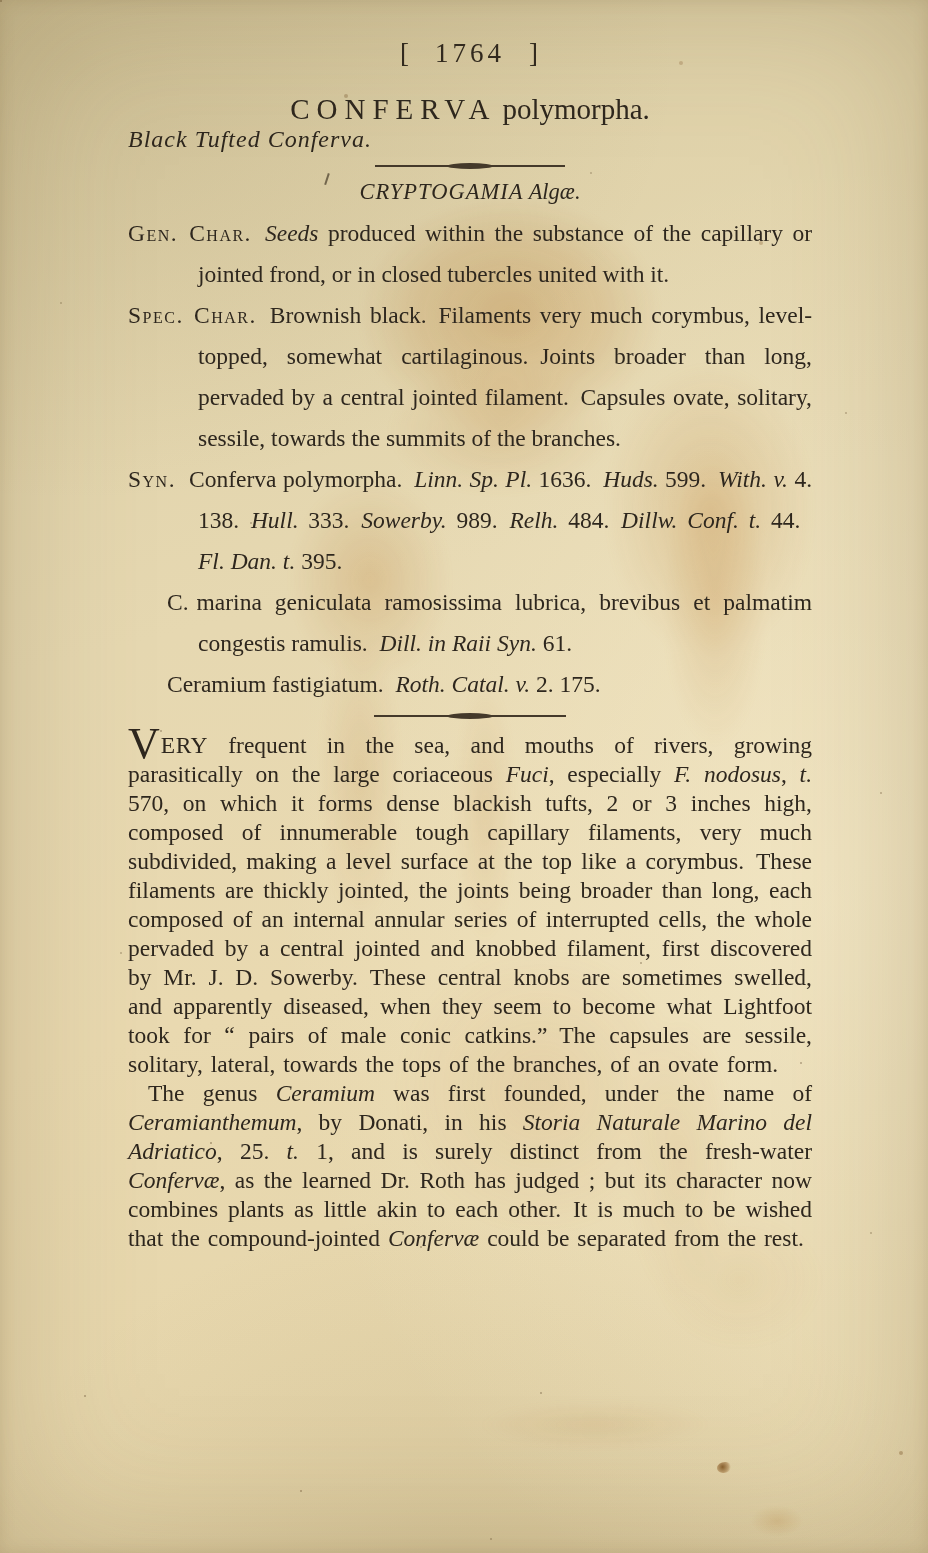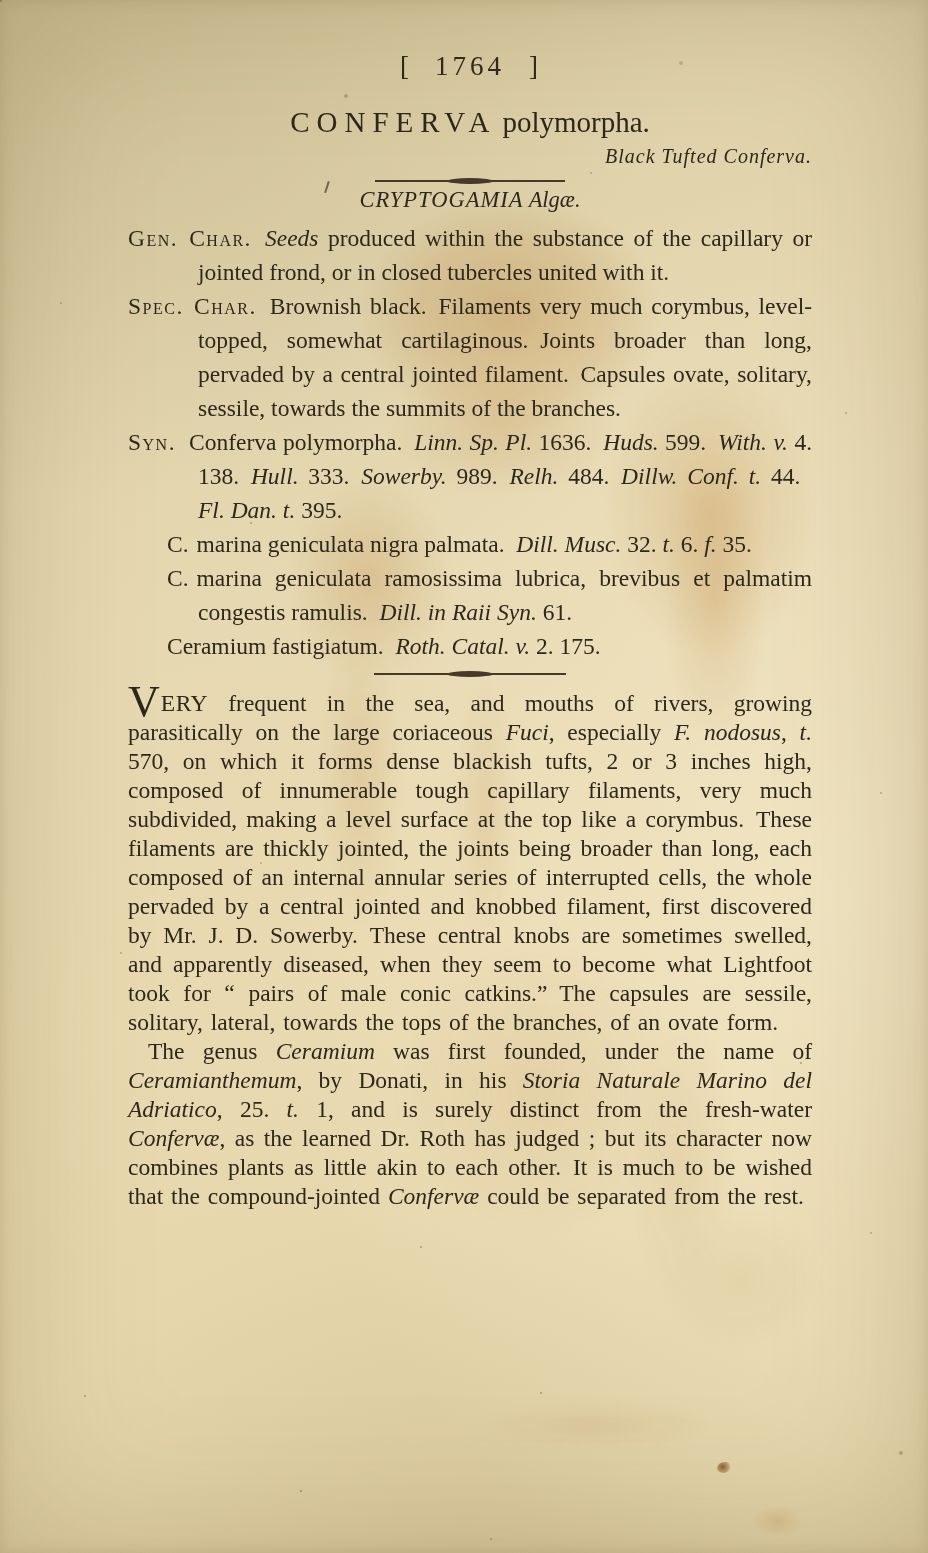--- a/index.html
+++ b/index.html
@@ -62,36 +62,36 @@
       870px 1232px 0 0 rgba(80,58,32,.32), 490px 1538px 0 0 rgba(80,58,32,.35),
       680px 62px 0 1px rgba(140,100,55,.30), 260px 862px 0 0 rgba(80,58,32,.30);}
   .fox-spot{position:absolute;left:717px;top:1462px;width:14px;height:11px;border-radius:60% 40% 55% 45%;
     background:radial-gradient(circle at 40% 45%, rgba(122,77,26,.85), rgba(150,100,45,.45) 55%, rgba(150,100,45,0) 80%);
     pointer-events:none;}
   .fox-smudge{position:absolute;left:742px;top:1500px;width:70px;height:42px;border-radius:50%;
     background:radial-gradient(closest-side, rgba(190,140,70,.25), rgba(190,140,70,0) 75%);
     pointer-events:none;}
   
   .column{position:absolute;left:128px;top:0;width:684px;}
-  .pagenum{margin-top:51px;text-align:center;font-size:27px;letter-spacing:2px;}
+  .pagenum{margin-top:38px;text-align:center;font-size:27px;letter-spacing:2px;}
   .pagenum .bk{display:inline-block;}
   .pagenum .no{display:inline-block;margin:0 24px;letter-spacing:4px;}
   .title{margin:24px 0 0;text-align:center;font-weight:normal;font-size:29px;line-height:1.15;}
   .title .genus{letter-spacing:7px;}
   .title .species{margin-left:6px;}
-  .common{margin:6px 0 0;text-align:right;font-weight:normal;font-style:italic;font-size:20px;letter-spacing:1px;}
+  .common{margin:0 0 0;text-align:left;font-weight:normal;font-style:italic;font-size:24px;letter-spacing:1px;}
   .rule{position:relative;height:2px;background:#44392a;margin:12px auto 0;}
   .rule::after{content:"";position:absolute;left:38%;right:38%;top:-2px;height:6px;border-radius:50%;background:#44392a;}
   .rule1{width:190px;}
   .rule2{width:192px;margin-top:10px;}
-  .taxonomy{position:relative;margin:5px 0 8px;text-align:center;font-style:italic;font-size:22.5px;}
+  .taxonomy{position:relative;margin:12px 0 8px;text-align:center;font-style:italic;font-size:22.5px;}
   .taxonomy .genus-class{letter-spacing:1px;}
   .stray-mark{position:absolute;left:198px;top:-6px;width:1.5px;height:12px;background:rgba(60,48,30,.65);transform:rotate(18deg);}
   
-  .sections{font-size:23.5px;line-height:34px;}
+  .sections{font-size:23.5px;line-height:41px;}
   .entry{margin:0;text-align:justify;}
   .hang{padding-left:70px;text-indent:-70px;}
   .sub{padding-left:70px;text-indent:-31px;}
   .label{font-variant:small-caps;letter-spacing:1.5px;padding-right:13px;}
   .sub .label{font-variant:normal;letter-spacing:0;padding-right:8px;}
   i{font-style:italic;}
   
   .bodytext{margin-top:14px;font-size:23.5px;line-height:29px;word-spacing:2px;}
   .para{margin:0;text-align:justify;}
   .para.indented{text-indent:20px;}
@@ -123,21 +123,20 @@
   <div class="taxonomy">
     <span class="stray-mark"></span>
     <span class="genus-class">CRYPTOGAMIA</span>
     <span>Algæ.</span>
   </div>
 
   <div class="sections">
     <p class="entry hang"><span class="label">Gen. Char.</span><span><i>Seeds</i><span> produced within the substance of the capillary or jointed frond, or in closed tubercles united with it.</span></span></p>
     <p class="entry hang"><span class="label">Spec. Char.</span><span><span>Brownish black. Filaments very much corymbus, level-topped, somewhat cartilaginous. Joints broader than long, pervaded by a central jointed filament. Capsules ovate, solitary, sessile, towards the summits of the branches.</span></span></p>
     <p class="entry hang"><span class="label">Syn.</span><span><span>Conferva polymorpha. </span><i>Linn. Sp. Pl.</i><span> 1636. </span><i>Huds.</i><span> 599. </span><i>With. v.</i><span> 4. 138. </span><i>Hull.</i><span> 333. </span><i>Sowerby.</i><span> 989. </span><i>Relh.</i><span> 484. </span><i>Dillw. Conf. t.</i><span> 44. </span><i>Fl. Dan. t.</i><span> 395.</span></span></p>
-    <p class="entry sub"><span class="label">C.</span><span><span>marina geniculata nigra palmata. </span><i>Dill. Musc.</i><span> 32. </span><i>t.</i><span> 6. </span><i>f.</i><span> 35.</span></span></p>
     <p class="entry sub"><span class="label">C.</span><span><span>marina geniculata ramosissima lubrica, brevibus et palmatim congestis ramulis. </span><i>Dill. in Raii Syn.</i><span> 61.</span></span></p>
     <p class="entry sub"><span><span>Ceramium fastigiatum. </span><i>Roth. Catal. v.</i><span> 2. 175.</span></span></p>
   </div>
 
   <div class="rule rule2"></div>
 
   <div class="bodytext">
     <p class="para"><span class="initial">V</span><span class="lead">ERY</span><span><span> frequent in the sea, and mouths of rivers, growing parasitically on the large coriaceous </span><i>Fuci</i><span>, especially </span><i>F. nodosus</i><span>, </span><i>t.</i><span> 570, on which it forms dense blackish tufts, 2 or 3 inches high, composed of innumerable tough capillary filaments, very much subdivided, making a level surface at the top like a corymbus. These filaments are thickly jointed, the joints being broader than long, each composed of an internal annular series of interrupted cells, the whole pervaded by a central jointed and knobbed filament, first discovered by Mr. J. D. Sowerby. These central knobs are sometimes swelled, and apparently diseased, when they seem to become what Lightfoot took for “ pairs of male conic catkins.” The capsules are sessile, solitary, lateral, towards the tops of the branches, of an ovate form.</span></span></p>
     <p class="para indented"><span><span>The genus </span><i>Ceramium</i><span> was first founded, under the name of </span><i>Ceramianthemum</i><span>, by Donati, in his </span><i>Storia Naturale Marino del Adriatico</i><span>, 25. </span><i>t.</i><span> 1, and is surely distinct from the fresh-water </span><i>Confervæ</i><span>, as the learned Dr. Roth has judged ; but its character now combines plants as little akin to each other. It is much to be wished that the compound-jointed </span><i>Confervæ</i><span> could be separated from the rest.</span></span></p>
   </div>

